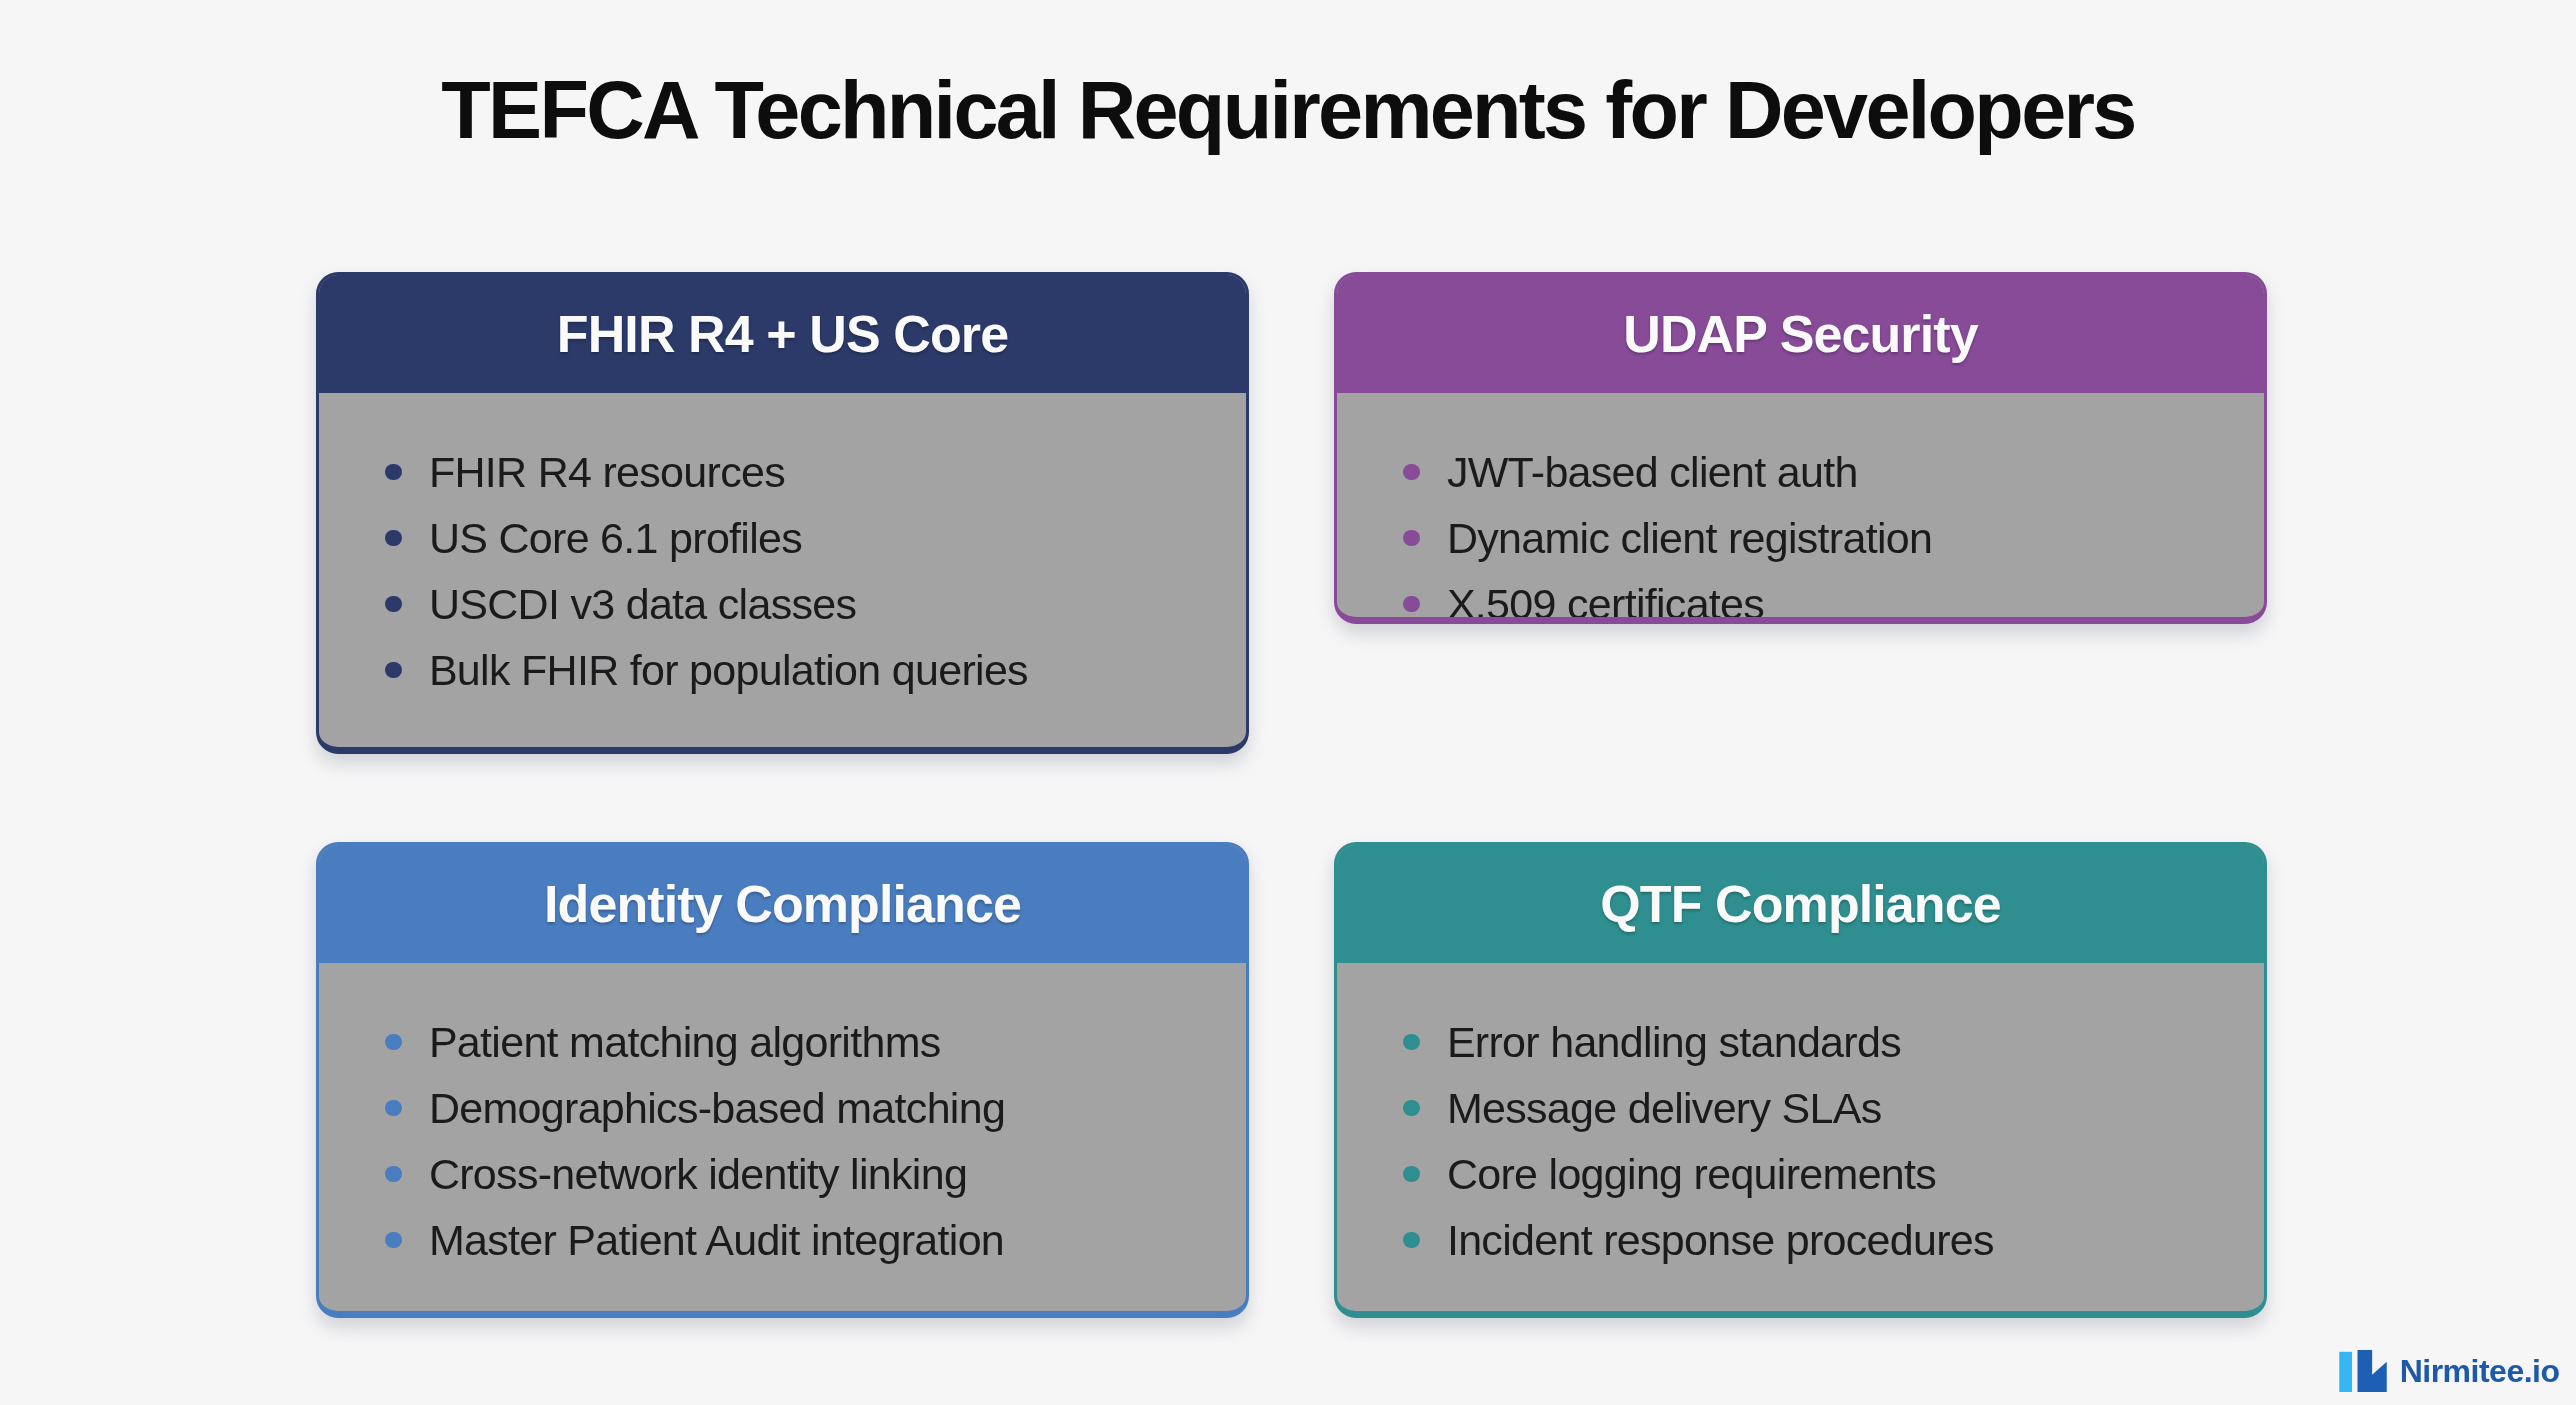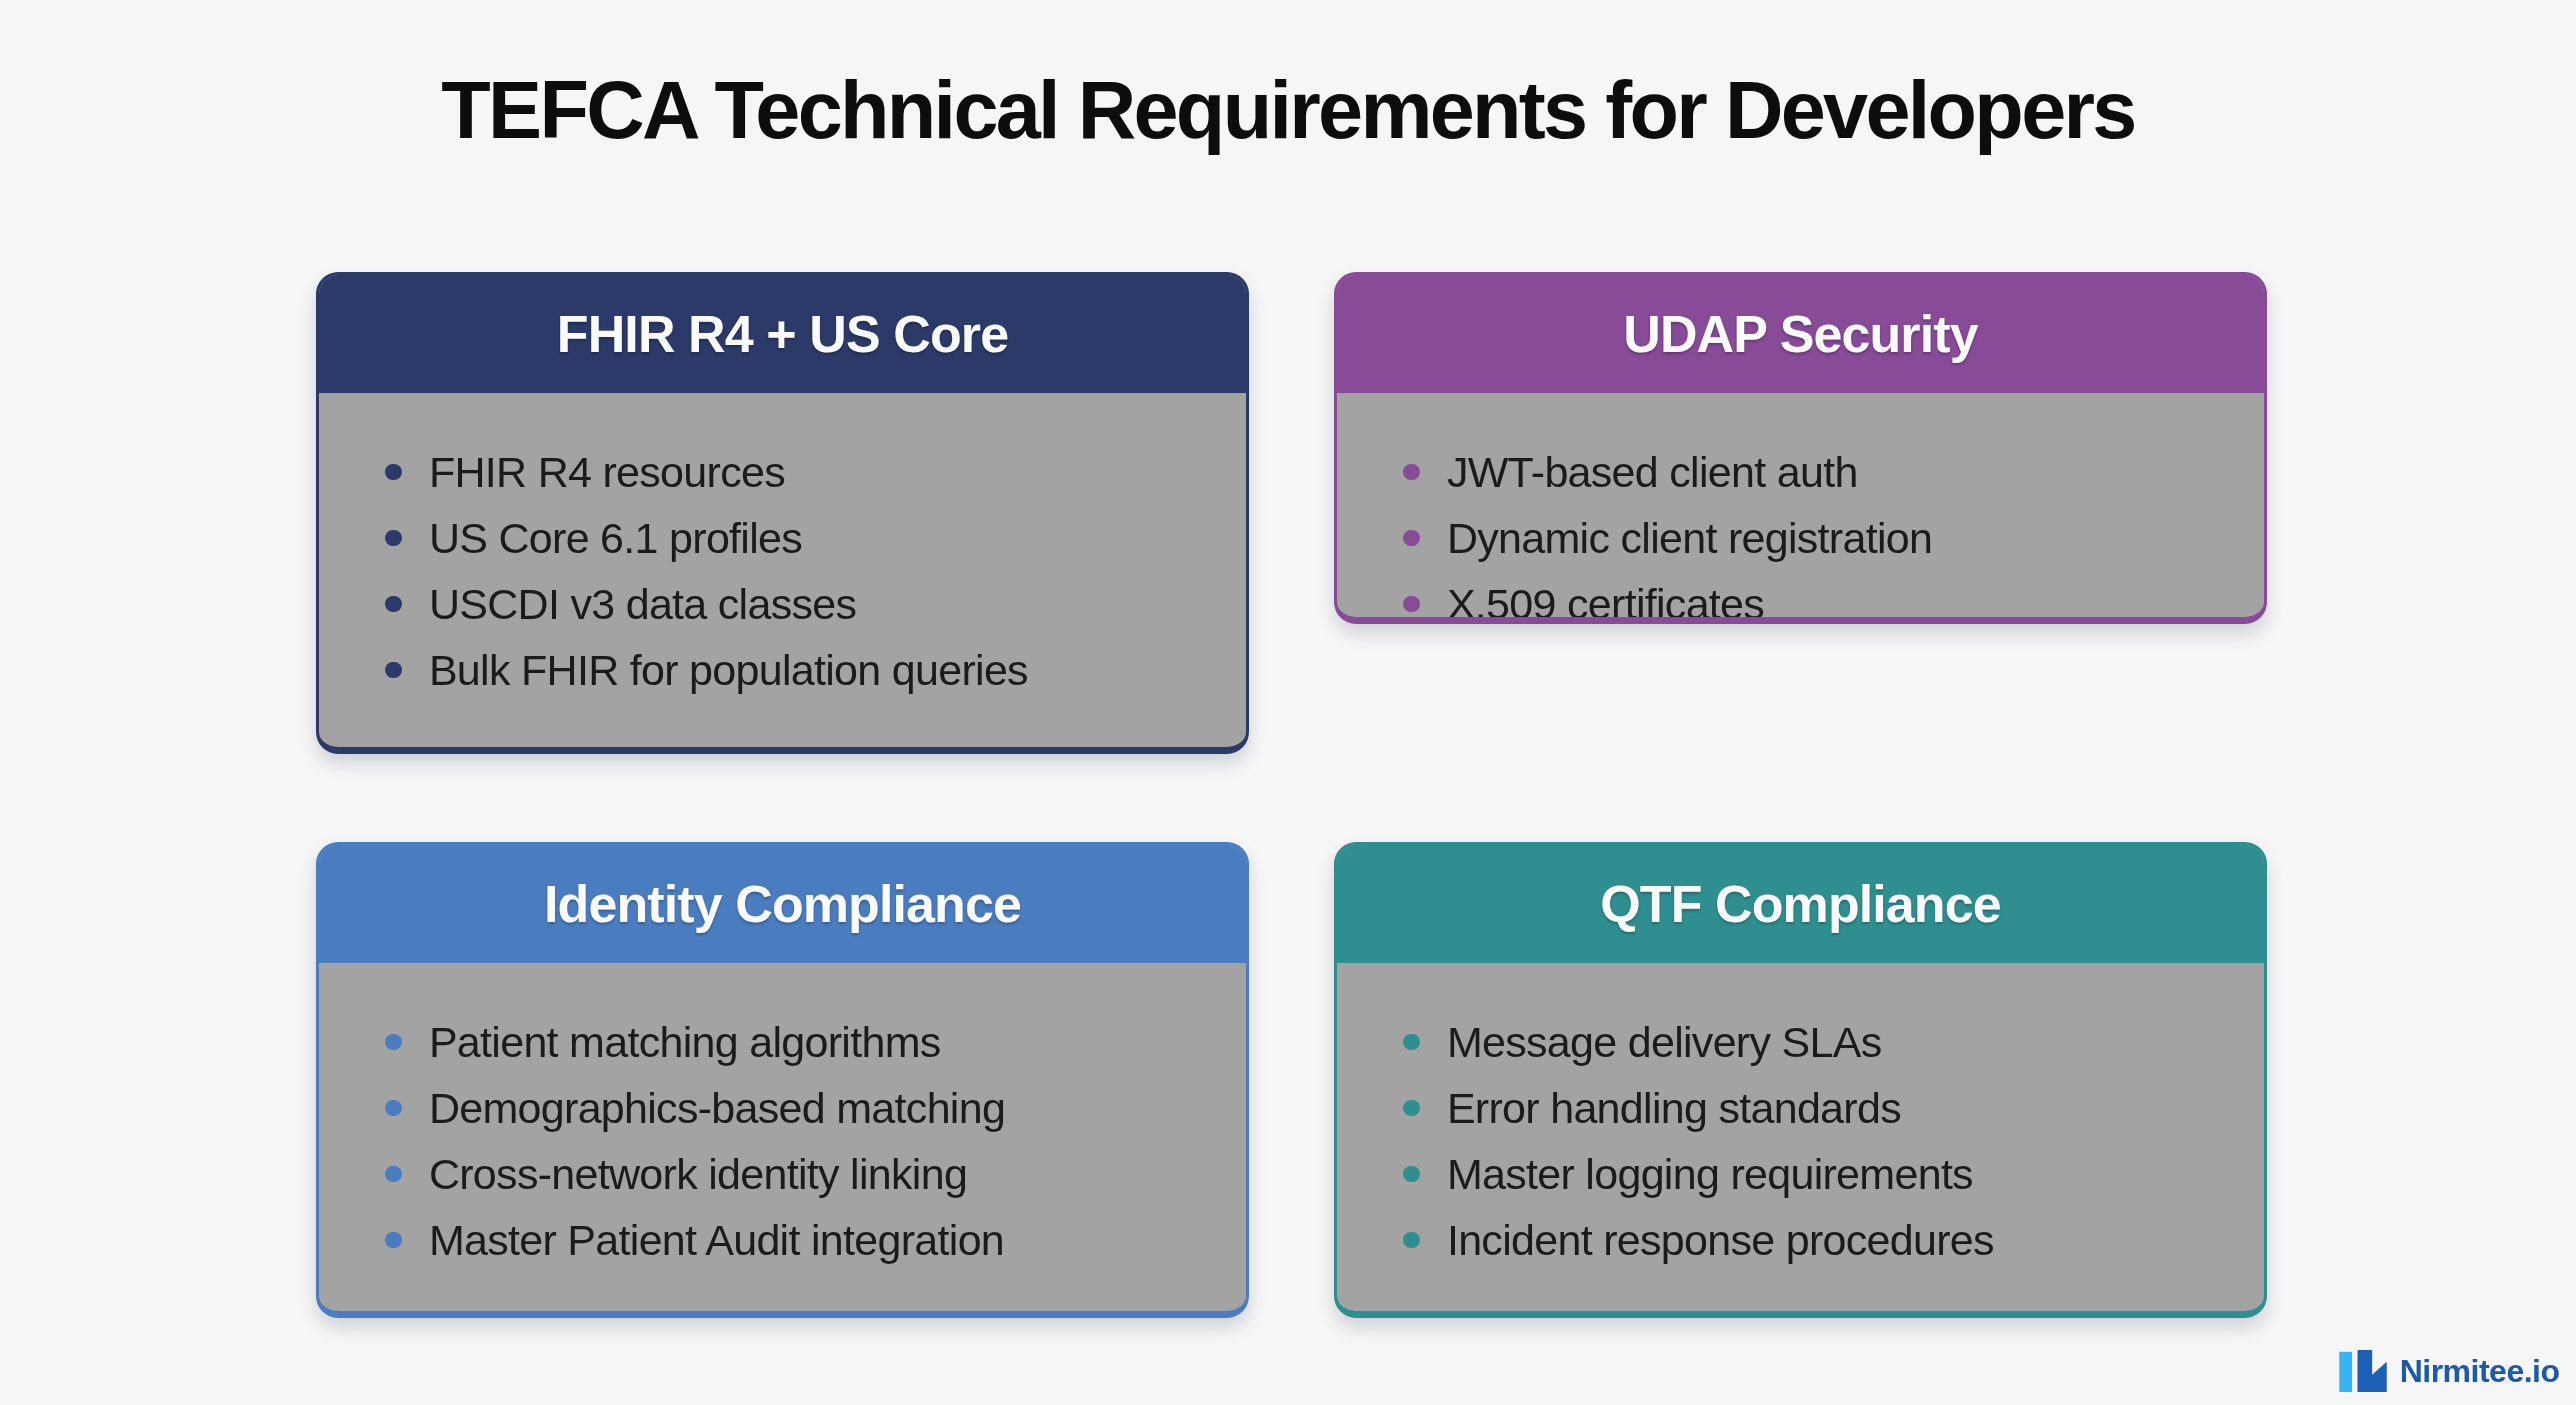--- a/index.html
+++ b/index.html
@@ -144,29 +144,29 @@
     </div>
   </div>
 
   <div class="card" id="card-qtf" style="--card-color: #2f8f90;">
     <div class="card-header">
       <span>QTF Compliance</span>
     </div>
     <div class="card-body">
       <div class="card-item">
         <span class="bullet-dot"></span>
+        <span class="item-text">Error handling standards</span>
+      </div>
+      <div class="card-item">
+        <span class="bullet-dot"></span>
         <span class="item-text">Message delivery SLAs</span>
       </div>
       <div class="card-item">
         <span class="bullet-dot"></span>
-        <span class="item-text">Error handling standards</span>
-      </div>
-      <div class="card-item">
-        <span class="bullet-dot"></span>
-        <span class="item-text">Master logging requirements</span>
+        <span class="item-text">Core logging requirements</span>
       </div>
       <div class="card-item">
         <span class="bullet-dot"></span>
         <span class="item-text">Incident response procedures</span>
       </div>
     </div>
   </div>
 
   <div class="brand">
     <svg class="brand-icon" viewBox="0 0 52 46" xmlns="http://www.w3.org/2000/svg">

